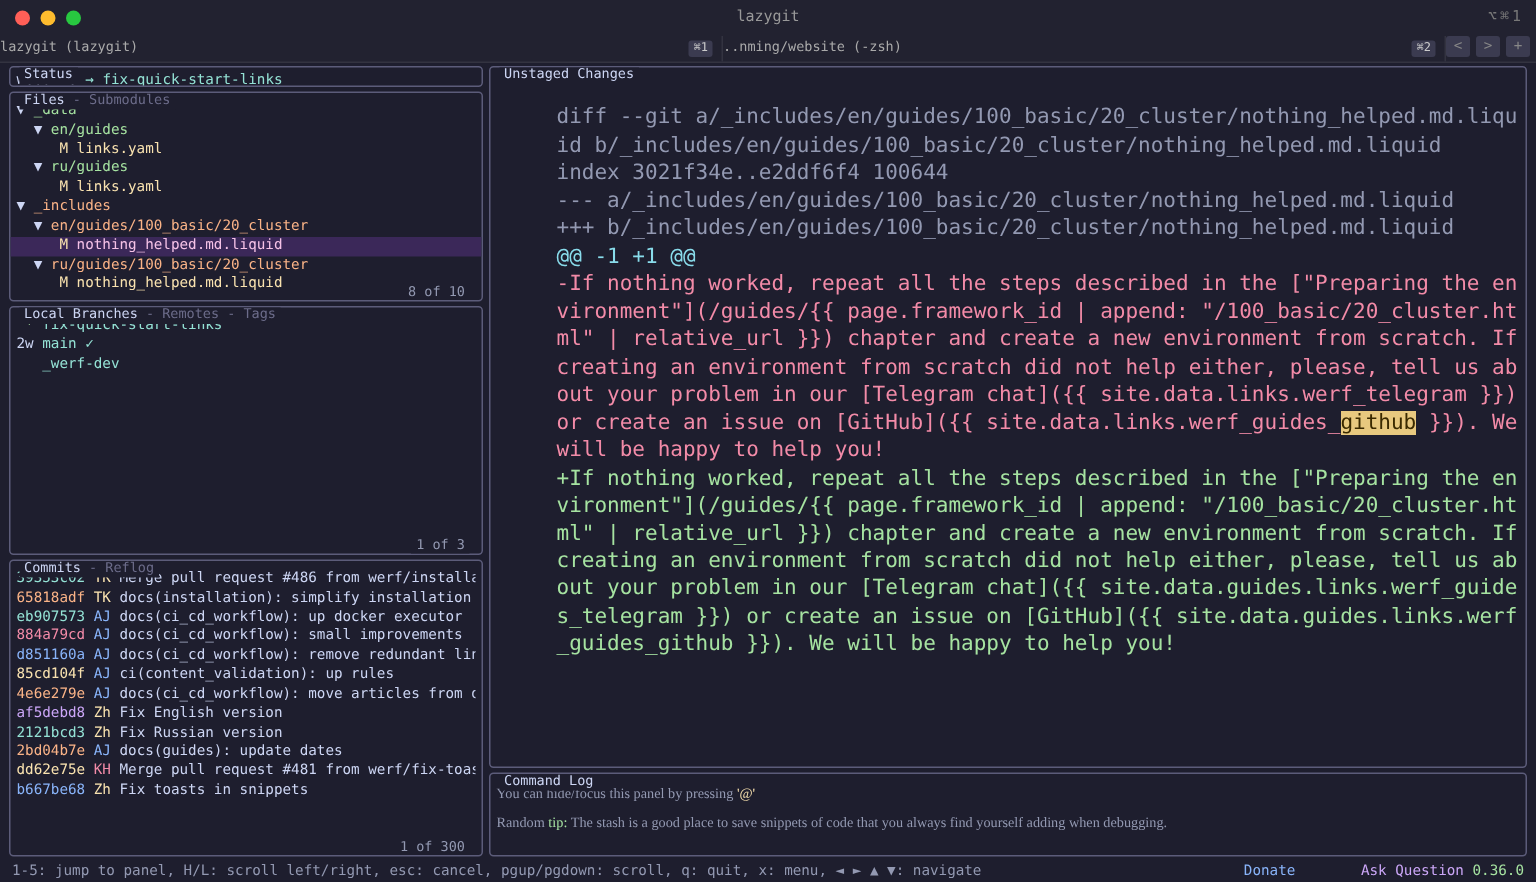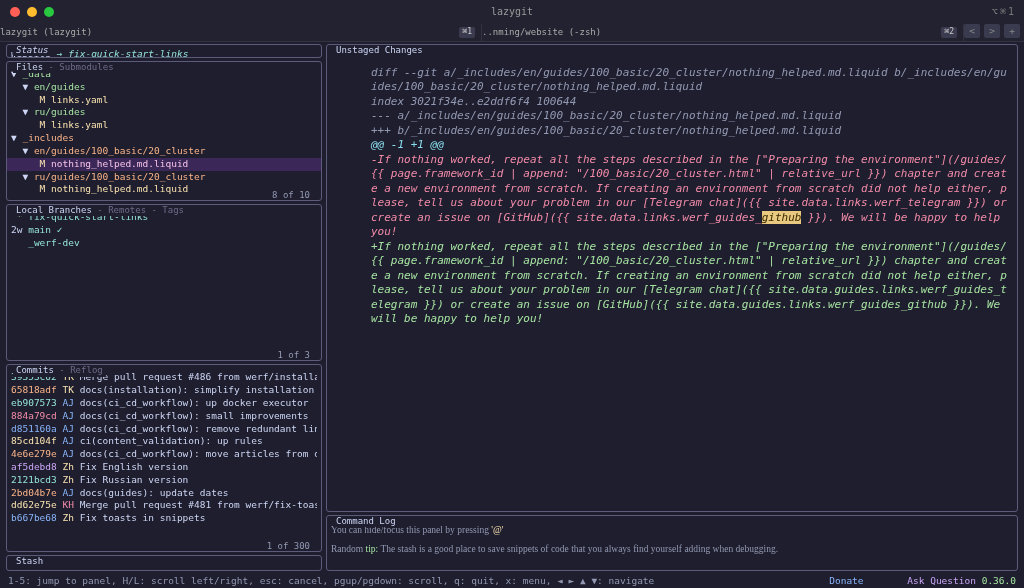--- a/index.html
+++ b/index.html
@@ -118,21 +118,20 @@
     left: 6px;
     background: #1e1e2e;
     padding: 0 3px;
     color: #cdd6f4;
     font-size: 9px;
   }
   .panel-title .inactive { color: #6c6c8a; }
   .panel-status {
     height: 14px;
     padding-top: 3px;
-    font-style: italic;
   }
   .panel-files { height: 140px; }
   .panel-branches { flex: 1; min-height: 140px; }
   .panel-commits { flex: 1.2; }
   .panel-stash { height: 16px; }
   .panel-diff { flex: 1; padding-left: 44px; }
   .panel-cmdlog { height: 56px; }
 
   .panel-footer {
     position: absolute;
@@ -187,23 +186,22 @@
   .h6 { color: #cba6f7; }
   .sig { color: #f38ba8; }
   .sig2 { color: #f9e2af; }
   .sig3 { color: #89b4fa; }
   .msg { color: #cdd6f4; }
 
   .diff-body {
     padding-top: 4px;
     white-space: pre-wrap;
     word-break: break-all;
-    font-size: 11px;
+    font-size: 14px;
     line-height: 1.32;
-    font-style: italic;
   }
   .d-hdr { color: #9399b2; }
   .d-at  { color: #89dceb; }
   .d-minus { color: #f38ba8; }
   .d-plus  { color: #a6e3a1; }
   .d-hl    { color: #3a2a00; background: #e8c97f; }
 
   .cmdlog-body { font-size: 9.5px; padding-top: 6px; font-family: Liberation Serif, serif; }
   .cmd-dim { color: #9399b2; }
   .cmd-key { color: #f9e2af; }
@@ -299,23 +297,20 @@
           <div class="commit-row"><span class="hash h5">4e6e279e </span><span class="sig3">AJ </span><span class="msg">docs(ci_cd_workflow): move articles from documentation</span></div>
           <div class="commit-row"><span class="hash h6">af5debd8 </span><span class="sig2">Zh </span><span class="msg">Fix English version</span></div>
           <div class="commit-row"><span class="hash h1">2121bcd3 </span><span class="sig2">Zh </span><span class="msg">Fix Russian version</span></div>
           <div class="commit-row"><span class="hash h5">2bd04b7e </span><span class="sig3">AJ </span><span class="msg">docs(guides): update dates</span></div>
           <div class="commit-row"><span class="hash h3">dd62e75e </span><span class="sig">KH </span><span class="msg">Merge pull request #481 from werf/fix-toasts-in-snippets</span></div>
           <div class="commit-row"><span class="hash h4">b667be68 </span><span class="sig2">Zh </span><span class="msg">Fix toasts in snippets</span></div>
         </div>
       <div class="panel-footer">1 of 300</div>
     </div>
 
-    <div class="panel panel-stash">
-      <div class="panel-title"><span>Stash</span></div>
-    </div>
 
   </div>
 
   <div class="col-right">
 
     <div class="panel panel-diff">
       <div class="panel-title"><span>Unstaged Changes</span></div>
       <div class="diff-body">
 <span class="d-hdr">diff --git a/_includes/en/guides/100_basic/20_cluster/nothing_helped.md.liquid b/_includes/en/guides/100_basic/20_cluster/nothing_helped.md.liquid</span>
 <span class="d-hdr">index 3021f34e..e2ddf6f4 100644</span>

